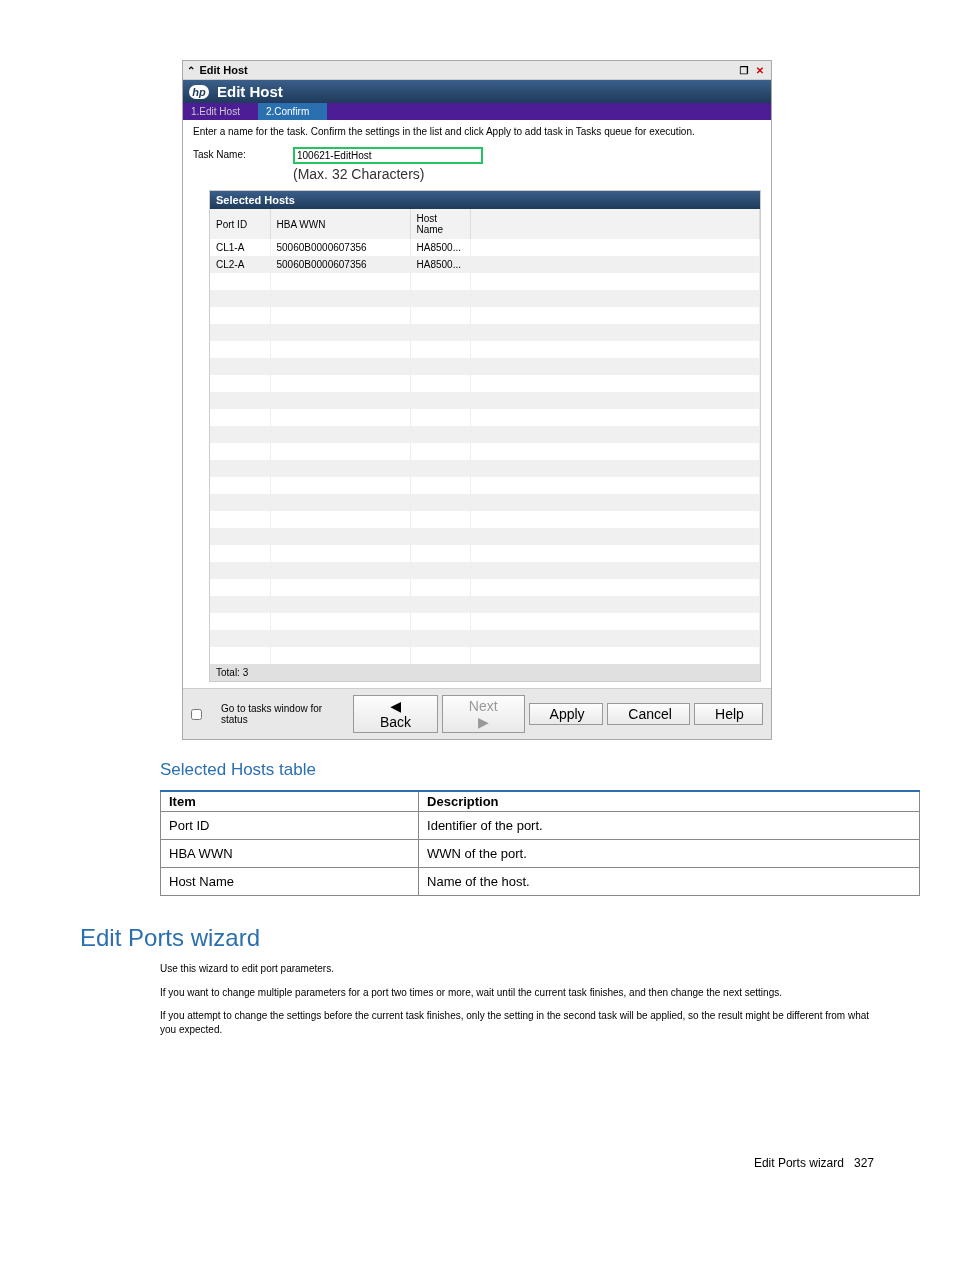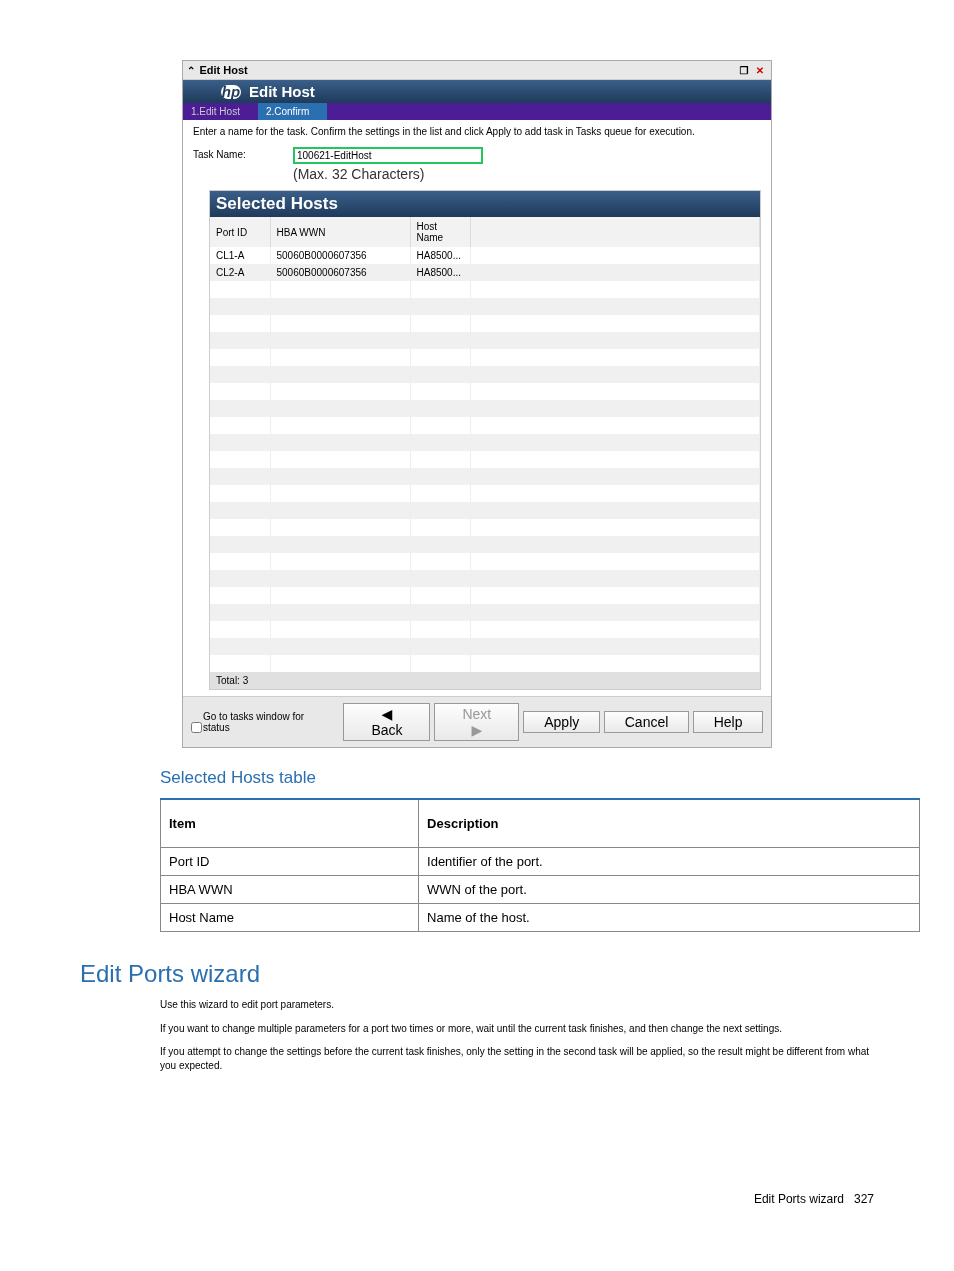--- a/index.html
+++ b/index.html
@@ -45,27 +45,26 @@
     font-size: 15px;
     font-weight: bold;
     display: flex;
     align-items: center;
   }
   .hp-logo {
     width: 20px; height: 14px;
     background: #fff;
     color: #1f3a5a;
     border-radius: 7px;
-    font-size: 15px;
+    font-size: 11px;
     font-style: italic;
     display: inline-flex;
     align-items: center; justify-content: center;
     margin-right: 8px;
     font-weight: bold;
-    margin-left: 32px;
   }
   .wizard-steps {
     background: #4c1d95;
     color: #ccc;
     font-size: 10px;
     display: flex;
     padding: 0;
   }
   .wizard-steps .step {
     padding: 3px 18px 3px 8px;
@@ -104,21 +103,21 @@
     color: #333;
     margin-top: 2px;
   }
   .selected-hosts-panel {
     margin-left: 16px;
     border: 1px solid #ccc;
   }
   .panel-header {
     background: linear-gradient(#3a5f8a, #1f3a5a);
     color: #fff;
-    font-size: 17px;
+    font-size: 11px;
     font-weight: bold;
     padding: 3px 6px;
   }
   .hosts-table {
     width: 100%;
     border-collapse: collapse;
     font-size: 10px;
   }
   .hosts-table th {
     background: #f2f2f2;
@@ -142,21 +141,21 @@
     background: #e8e8e8;
     padding: 6px 8px;
     display: flex;
     align-items: center;
     justify-content: flex-end;
     gap: 4px;
     font-size: 10px;
     border-top: 1px solid #ccc;
   }
   .checkbox-wrap {
-    display: inline-flex; align-items: flex-end; gap: 1px;
+    display: inline-flex; align-items: center; gap: 19px;
     margin-right: 8px;
   }
   .checkbox-wrap input { width: 11px; height: 11px; }
   .footer-btn {
     background: linear-gradient(#fdfdfd, #e9e9e9);
     border: 1px solid #999;
     font-size: 14px;
     padding: 2px 20px;
     min-width: 46px;
     cursor: pointer;
@@ -171,21 +170,21 @@
   .doc-table {
     width: 760px;
     margin-left: 80px;
     border-collapse: collapse;
     border-top: 2px solid #2a6fb0;
     font-size: 13px;
   }
   .doc-table th {
     text-align: left;
     font-weight: bold;
-    padding: 16px 8px;
+    padding: 2px 8px;
     border: 1px solid #888;
     border-top: none;
   }
   .doc-table td {
     padding: 6px 8px;
     border: 1px solid #888;
   }
   .section-heading-lg {
     color: #2a6fb0;
     font-size: 24px;

